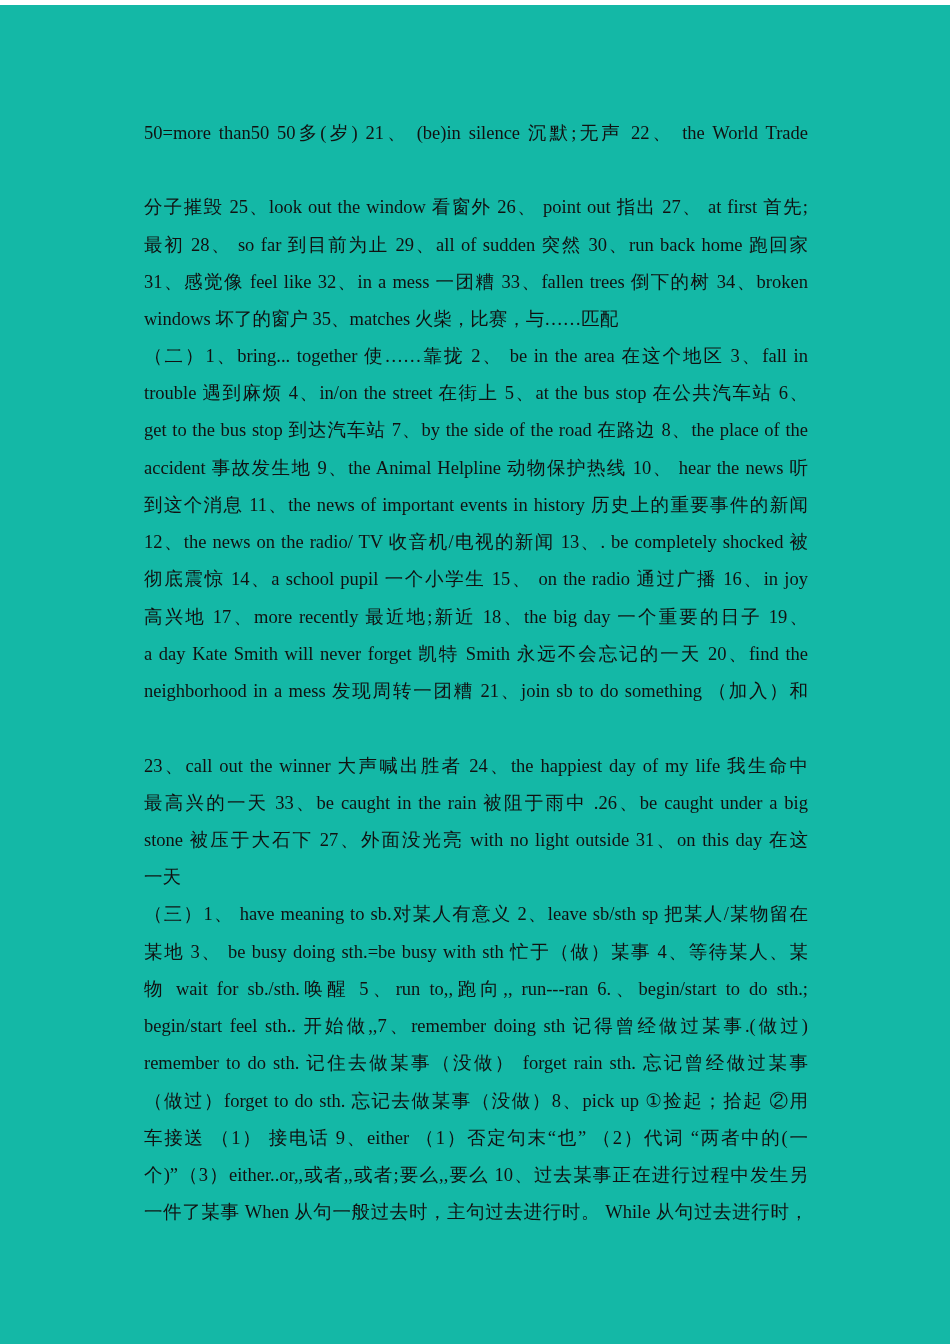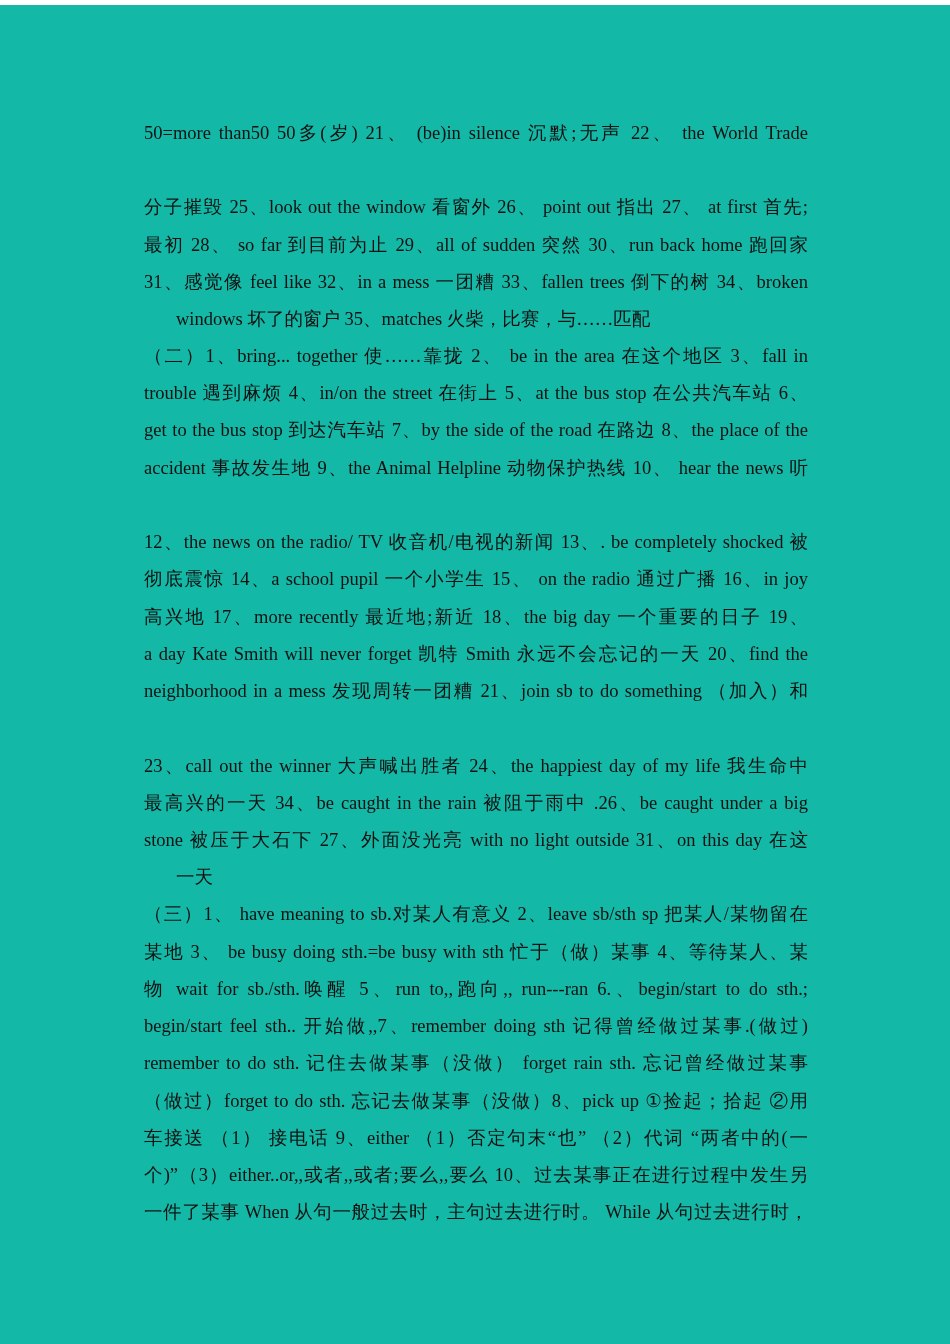--- a/index.html
+++ b/index.html
@@ -12,42 +12,43 @@
     height: 30px;
     font-family: "Liberation Serif", "DejaVu Serif", serif;
     font-size: 18.5px;
     line-height: 30px;
     color: #111111;
     white-space: nowrap;
     text-align: justify;
     text-align-last: justify;
     letter-spacing: 0px;
   }
-  .line.last { text-align-last: left; margin-left: 32px; }
+  .line.last { text-align-last: left; }
 </style>
 </head>
 <body>
 
 <div class="page">
   <div class="line" style="top:113px">50=more than50  50多(岁)      21、 (be)in silence 沉默;无声 22、 the World Trade</div>
   <div class="line" style="top:187px">分子摧毁  25、look out the window 看窗外 26、 point out 指出 27、 at first 首先;</div>
   <div class="line" style="top:225px">最初 28、 so far 到目前为止 29、all of sudden 突然 30、run back home 跑回家</div>
   <div class="line" style="top:262px">31、感觉像 feel like  32、in a mess 一团糟  33、fallen trees 倒下的树 34、broken</div>
   <div class="line last" style="top:299px">windows 坏了的窗户  35、matches 火柴，比赛，与……匹配</div>
   <div class="line" style="top:336px">（二）1、bring... together 使……靠拢 2、 be in the area 在这个地区 3、fall in</div>
   <div class="line" style="top:373px">trouble 遇到麻烦 4、in/on the street 在街上 5、at the bus stop 在公共汽车站 6、</div>
   <div class="line" style="top:410px">get to the bus stop 到达汽车站 7、by the side of the road 在路边 8、the place of the</div>
   <div class="line" style="top:448px">accident 事故发生地 9、the Animal Helpline 动物保护热线   10、 hear the news 听</div>
+  <div class="line" style="top:485px">到这个消息  11、the news of important events in history 历史上的重要事件的新闻</div>
   <div class="line" style="top:522px">12、the news on the radio/ TV 收音机/电视的新闻  13、. be completely shocked 被</div>
   <div class="line" style="top:559px">彻底震惊  14、a school pupil 一个小学生 15、 on the radio 通过广播    16、in joy</div>
   <div class="line" style="top:597px">高兴地  17、more recently 最近地;新近      18、the big day 一个重要的日子  19、</div>
   <div class="line" style="top:634px">a day Kate Smith will never forget  凯特 Smith 永远不会忘记的一天 20、find the</div>
   <div class="line" style="top:671px">neighborhood in a mess 发现周转一团糟  21、join sb to do something （加入）和</div>
   <div class="line" style="top:746px">23、call out the winner 大声喊出胜者     24、the happiest day of my life 我生命中</div>
-  <div class="line" style="top:783px">最高兴的一天  34、be caught in the rain 被阻于雨中 .26、be caught under a big</div>
+  <div class="line" style="top:783px">最高兴的一天  33、be caught in the rain 被阻于雨中 .26、be caught under a big</div>
   <div class="line" style="top:820px">stone  被压于大石下   27、外面没光亮 with no light outside   31、on this day 在这</div>
   <div class="line last" style="top:857px">一天</div>
   <div class="line" style="top:894px">（三）1、 have meaning to sb.对某人有意义 2、leave sb/sth sp 把某人/某物留在</div>
   <div class="line" style="top:932px">某地 3、 be busy doing sth.=be busy with sth 忙于（做）某事    4、等待某人、某</div>
   <div class="line" style="top:969px">物 wait for sb./sth.唤醒   5、run to,,跑向,,   run---ran  6.、begin/start to do sth.;</div>
   <div class="line" style="top:1006px">begin/start feel sth.. 开始做,,7、remember doing sth 记得曾经做过某事.(做过)</div>
   <div class="line" style="top:1043px">remember to do sth. 记住去做某事（没做） forget rain sth. 忘记曾经做过某事</div>
   <div class="line" style="top:1081px">（做过）forget to do sth. 忘记去做某事（没做）8、pick up ①捡起；拾起    ②用</div>
   <div class="line" style="top:1118px">车接送  （1）  接电话  9、either （1）否定句末“也” （2）代词 “两者中的(一</div>
   <div class="line" style="top:1155px">个)”（3）either..or,,或者,,或者;要么,,要么 10、过去某事正在进行过程中发生另</div>

